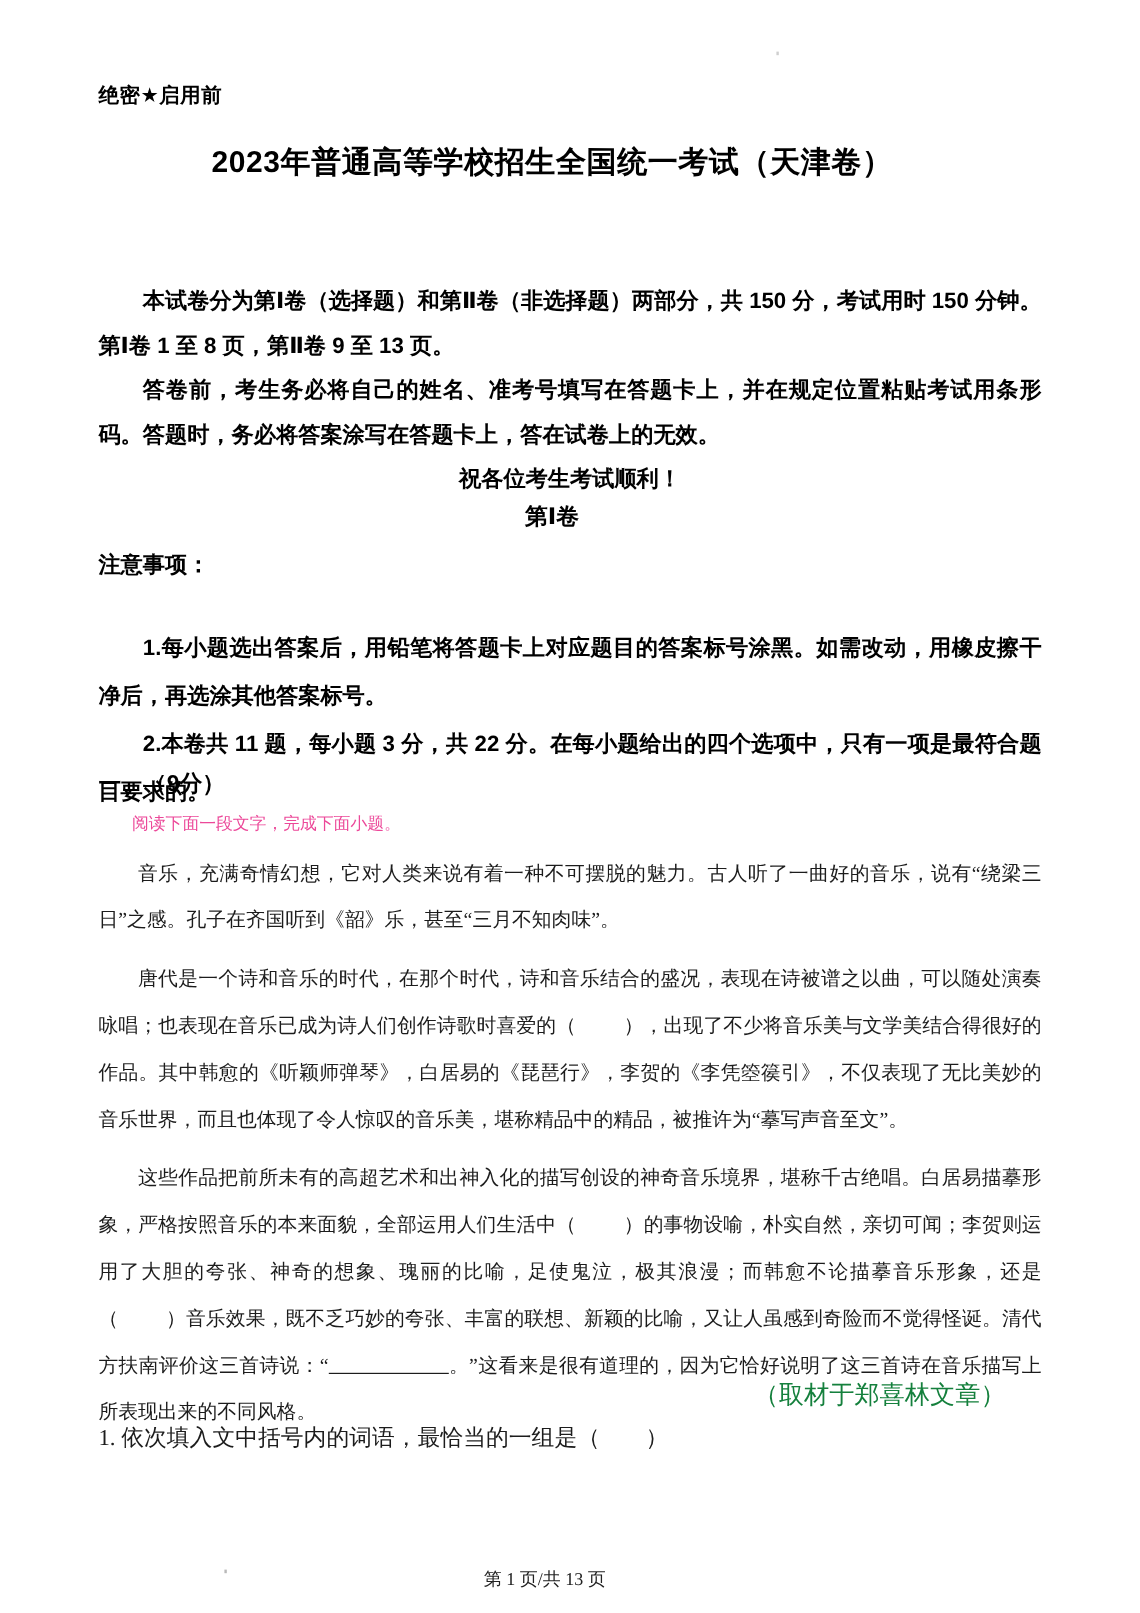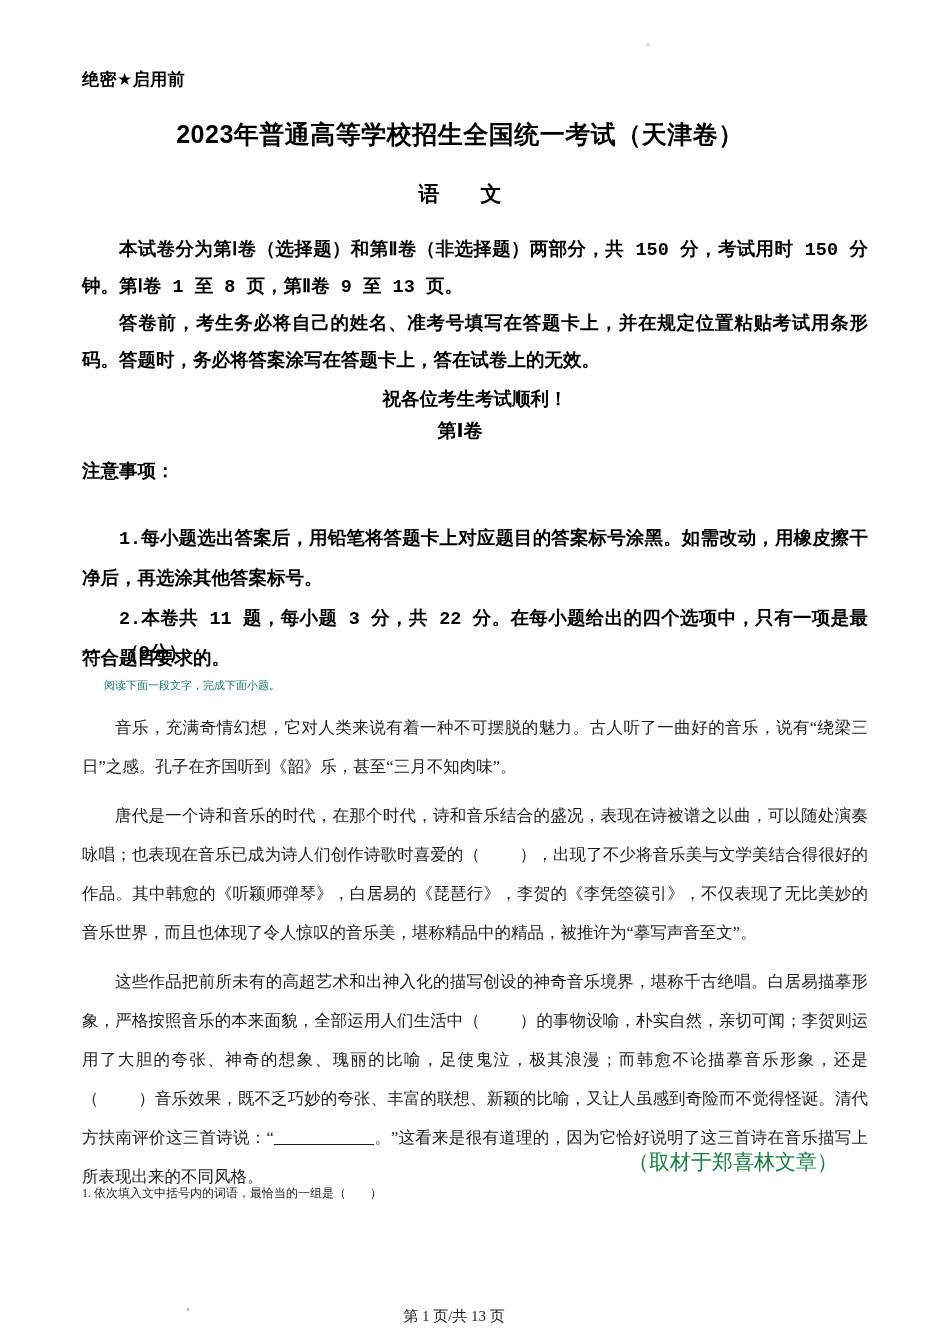--- a/index.html
+++ b/index.html
@@ -19,21 +19,21 @@
   .page {
     position: absolute;
     left: 0; top: 0;
     width: 920px;
     height: 1344px;
     box-sizing: border-box;
     padding: 0 82px;
   }
 
   
-  .line { white-space: pre-wrap; font-family: Liberation Mono, monospace; }
+  .line { white-space: pre-wrap; }
 
   .secret {
     position: absolute;
     left: 82px;
     top: 68px;
     font-family: "Liberation Sans", "DejaVu Sans", sans-serif;
     font-weight: bold;
     font-size: 17px;
     letter-spacing: 0.5px;
   }
@@ -118,23 +118,23 @@
     font-weight: bold;
     font-size: 19px;
   }
 
   .lead-in {
     position: absolute;
     left: 82px;
     top: 678px;
     width: 786px;
     font-family: "Liberation Serif", "DejaVu Serif", serif;
-    font-size: 11px;
+    font-size: 14px;
     text-indent: 2em;
-    color: #0f766e;
+    color: #ec4899;
   }
 
   .passage {
     position: absolute;
     left: 82px;
     top: 708px;
     width: 786px;
     font-family: "Liberation Serif", "DejaVu Serif", serif;
     font-size: 16.5px;
     line-height: 39px;
@@ -161,21 +161,21 @@
     font-size: 21px;
     color: #15803d;
   }
 
   .question {
     position: absolute;
     left: 82px;
     top: 1185px;
     width: 786px;
     font-family: "Liberation Serif", "DejaVu Serif", serif;
-    font-size: 12px;
+    font-size: 19px;
     color: #1c1c1c;
   }
 
   .footer {
     position: absolute;
     left: 0; right: 12px;
     bottom: 18px;
     text-align: center;
     font-family: "Liberation Serif", "DejaVu Serif", serif;
     font-size: 15px;
@@ -196,21 +196,20 @@
 
 <div class="page">
 
   <div class="speck speck-a"></div>
   <div class="speck speck-b"></div>
 
   <div class="secret">绝密★启用前</div>
 
   <div class="doc-title">2023年普通高等学校招生全国统一考试（天津卷）</div>
 
-  <div class="subject-title">语　文</div>
 
   <div class="instructions">
     <p class="indent2 line">本试卷分为第Ⅰ卷（选择题）和第Ⅱ卷（非选择题）两部分，共 150 分，考试用时 150 分钟。第Ⅰ卷 1 至 8 页，第Ⅱ卷 9 至 13 页。</p>
     <p class="indent2 line">答卷前，考生务必将自己的姓名、准考号填写在答题卡上，并在规定位置粘贴考试用条形码。答题时，务必将答案涂写在答题卡上，答在试卷上的无效。</p>
     <p class="center-line">祝各位考生考试顺利！</p>
   </div>
 
   <div class="sec1-heading">第Ⅰ卷</div>
 
   <div class="notes-label">注意事项：</div>

